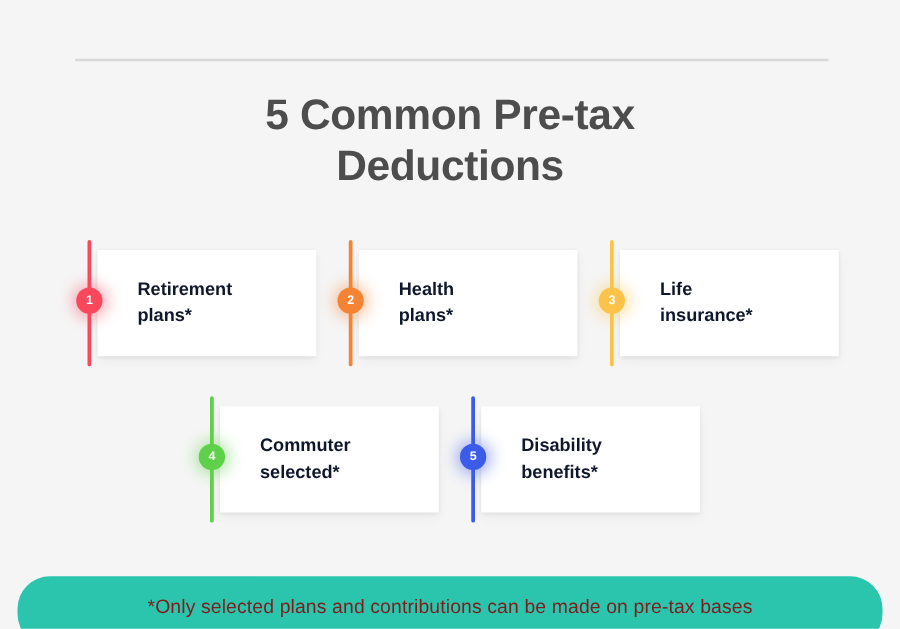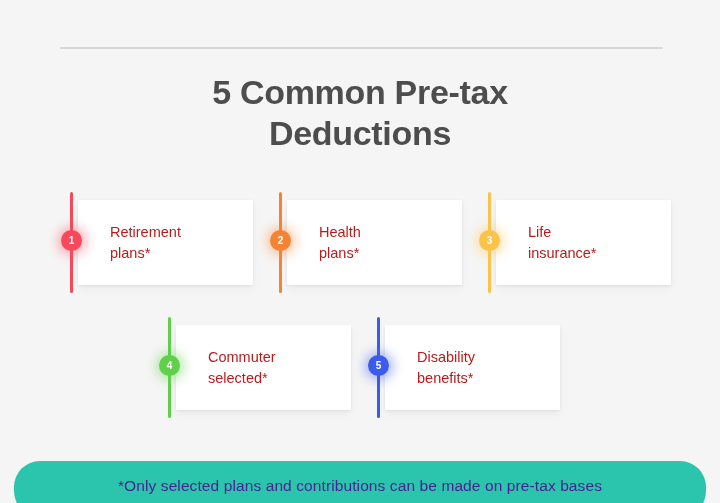--- a/index.html
+++ b/index.html
@@ -125,23 +125,23 @@
 
   .card-label {
     position: absolute;
     left: 40px;
     top: 0;
     width: 130px;
     height: 85px;
     display: flex;
     align-items: center;
     font-size: 14.5px;
-    font-weight: normal;
+    font-weight: bold;
     line-height: 1.42;
-    color: #b91c1c;
+    color: #0f172a;
     white-space: pre-line;
   }
 
   
   .footer-banner {
     position: absolute;
     left: 14px;
     top: 461px;
     width: 692px;
     height: 56px;
@@ -216,16 +216,16 @@
       <div class="accent-bar" style="background: rgb(59, 91, 234);"></div>
       <div class="badge-glow" style="background: rgb(59, 91, 234);"></div>
       <div class="badge" style="background: rgb(59, 91, 234);">5</div>
       <div class="card-label">Disability
 benefits*</div>
     </div>
 
   </div>
 
   <div class="footer-banner" style="background: rgb(43, 196, 173);">
-    <div class="footer-text" style="color: #4c1d95;">*Only selected plans and contributions can be made on pre-tax bases</div>
+    <div class="footer-text" style="color: #7f1d1d;">*Only selected plans and contributions can be made on pre-tax bases</div>
   </div>
 
 </div>
 
 </body></html>

